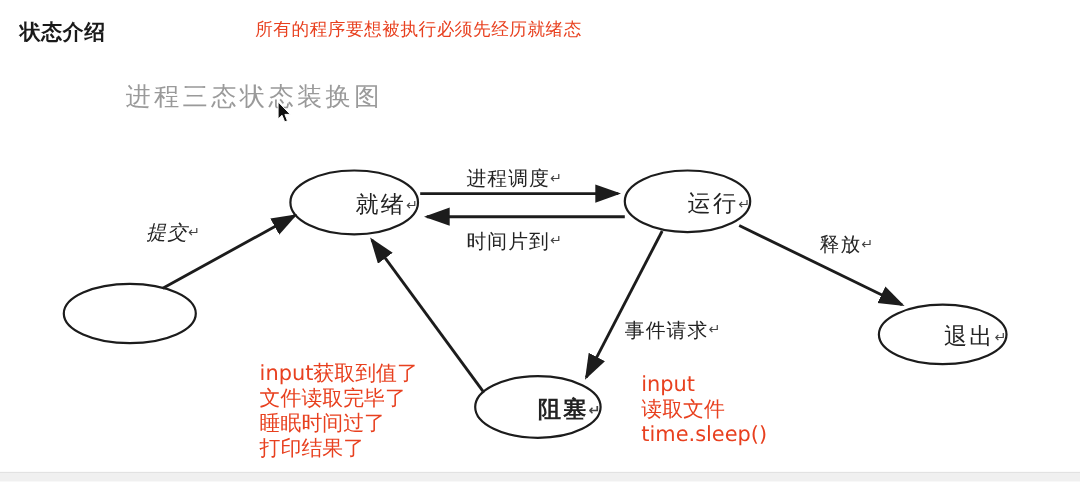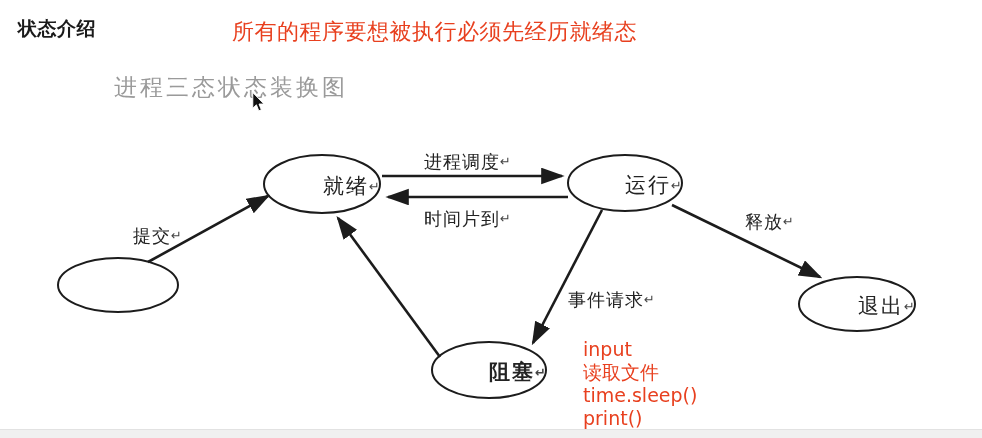--- a/index.html
+++ b/index.html
@@ -25,21 +25,21 @@
     left: 18px;
     top: 16px;
     font-size: 19px;
     font-weight: bold;
     color: #1a1a1a;
     letter-spacing: 0.5px;
   }
   #red-note {
     left: 232px;
     top: 17px;
-    font-size: 22px;
+    font-size: 16px;
     color: #e8401f;
     letter-spacing: 0.5px;
     white-space: nowrap;
   }
 
   
   #diagram-title {
     left: 114px;
     top: 72px;
     font-size: 23px;
@@ -159,47 +159,52 @@
   </div>
 
   <div class="abs node-label" style="left:432px; top:358px; width:114px;font-weight:bold;">
     <span>阻塞</span><span class="pilcrow">↵</span>
   </div>
 
   <div class="abs node-label" style="left:799px; top:292px; width:116px;">
     <span>退出</span><span class="pilcrow">↵</span>
   </div>
 
-  <div class="abs edge-label" style="left:133px; top:224px;">
+  <div class="abs edge-label" style="left:133px; top:199px;font-style:italic;">
     <span>提交</span><span class="pilcrow">↵</span>
   </div>
 
   <div class="abs edge-label" style="left:424px; top:150px;">
     <span>进程调度</span><span class="pilcrow">↵</span>
   </div>
 
   <div class="abs edge-label" style="left:424px; top:207px;">
     <span>时间片到</span><span class="pilcrow">↵</span>
   </div>
 
   <div class="abs edge-label" style="left:745px; top:210px;">
     <span>释放</span><span class="pilcrow">↵</span>
   </div>
 
   <div class="abs edge-label" style="left:568px; top:288px;">
     <span>事件请求</span><span class="pilcrow">↵</span>
   </div>
 
 
+  <div class="abs red-block" id="red-block-left">
+    <div>input获取到值了</div>
+    <div>文件读取完毕了</div>
+    <div>睡眠时间过了</div>
+    <div>打印结果了</div>
+  </div>
 
   <div class="abs red-block" id="red-block-right">
     <div>input</div>
     <div>读取文件</div>
     <div>time.sleep()</div>
-    <div>print()</div>
   </div>
 
   <svg class="abs" id="mouse-cursor" viewBox="0 0 14 21">
     <path d="M0.8,0.6 L0.8,16.2 L4.4,12.8 L6.8,18.8 L9.3,17.8 L7.0,12.0 L11.9,12.0 Z" fill="#101010" stroke="#ffffff" stroke-width="0.9"></path>
   </svg>
 
   <div class="abs" id="bottom-band"></div>
 
 </div>
 

